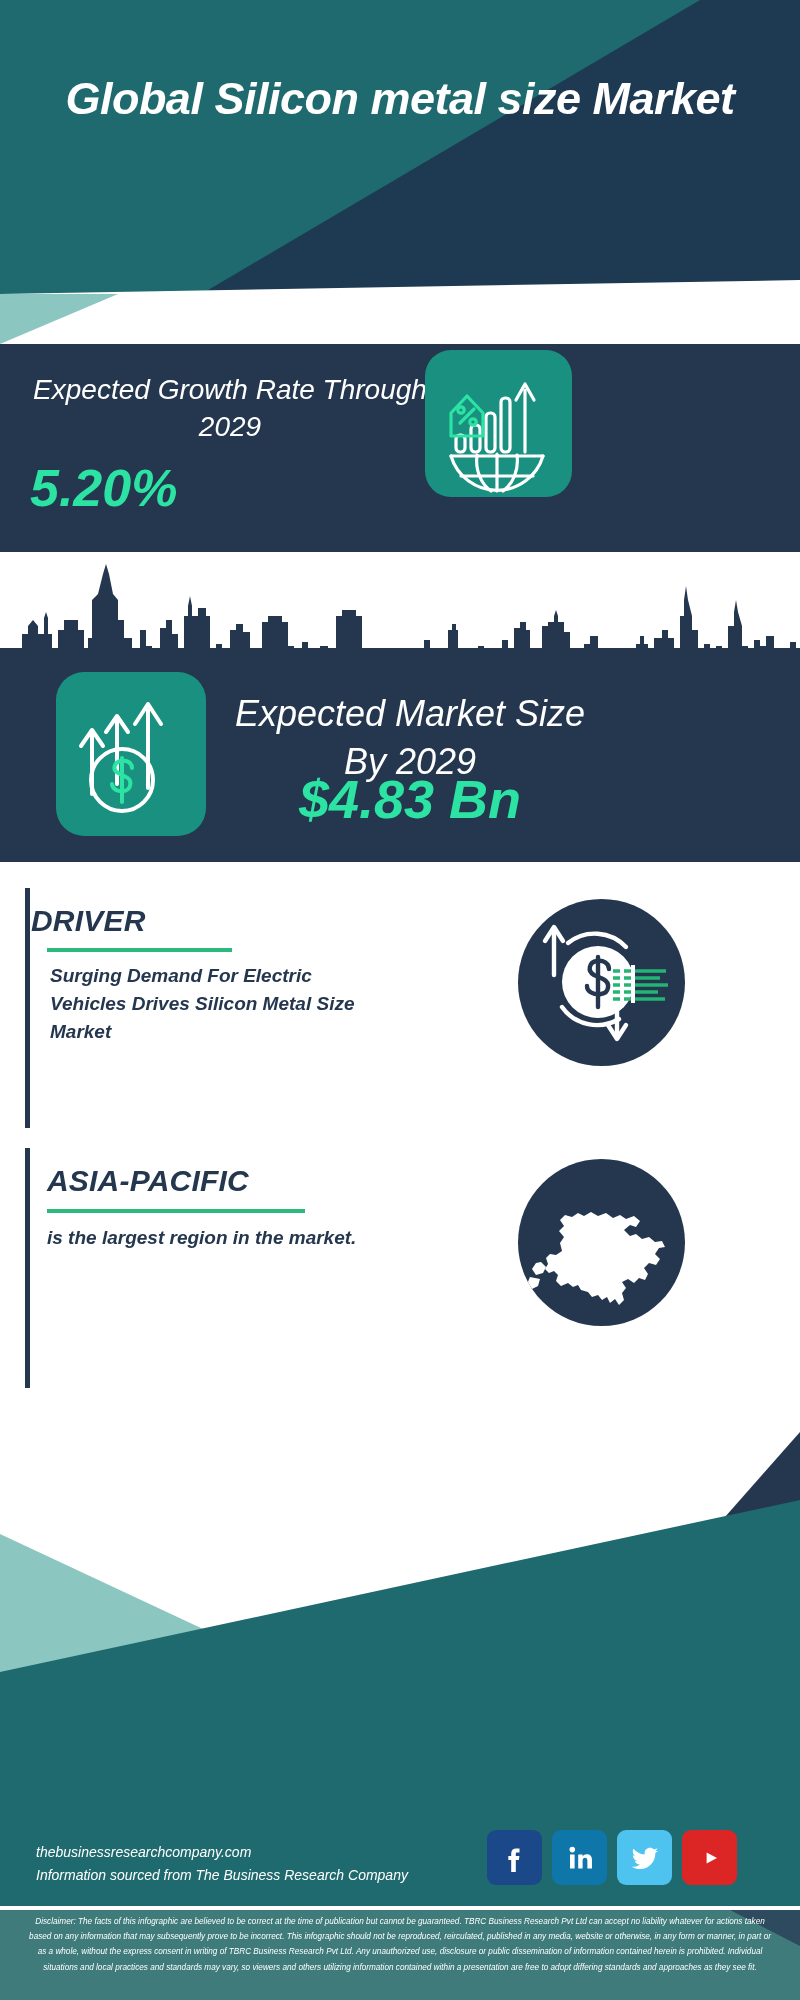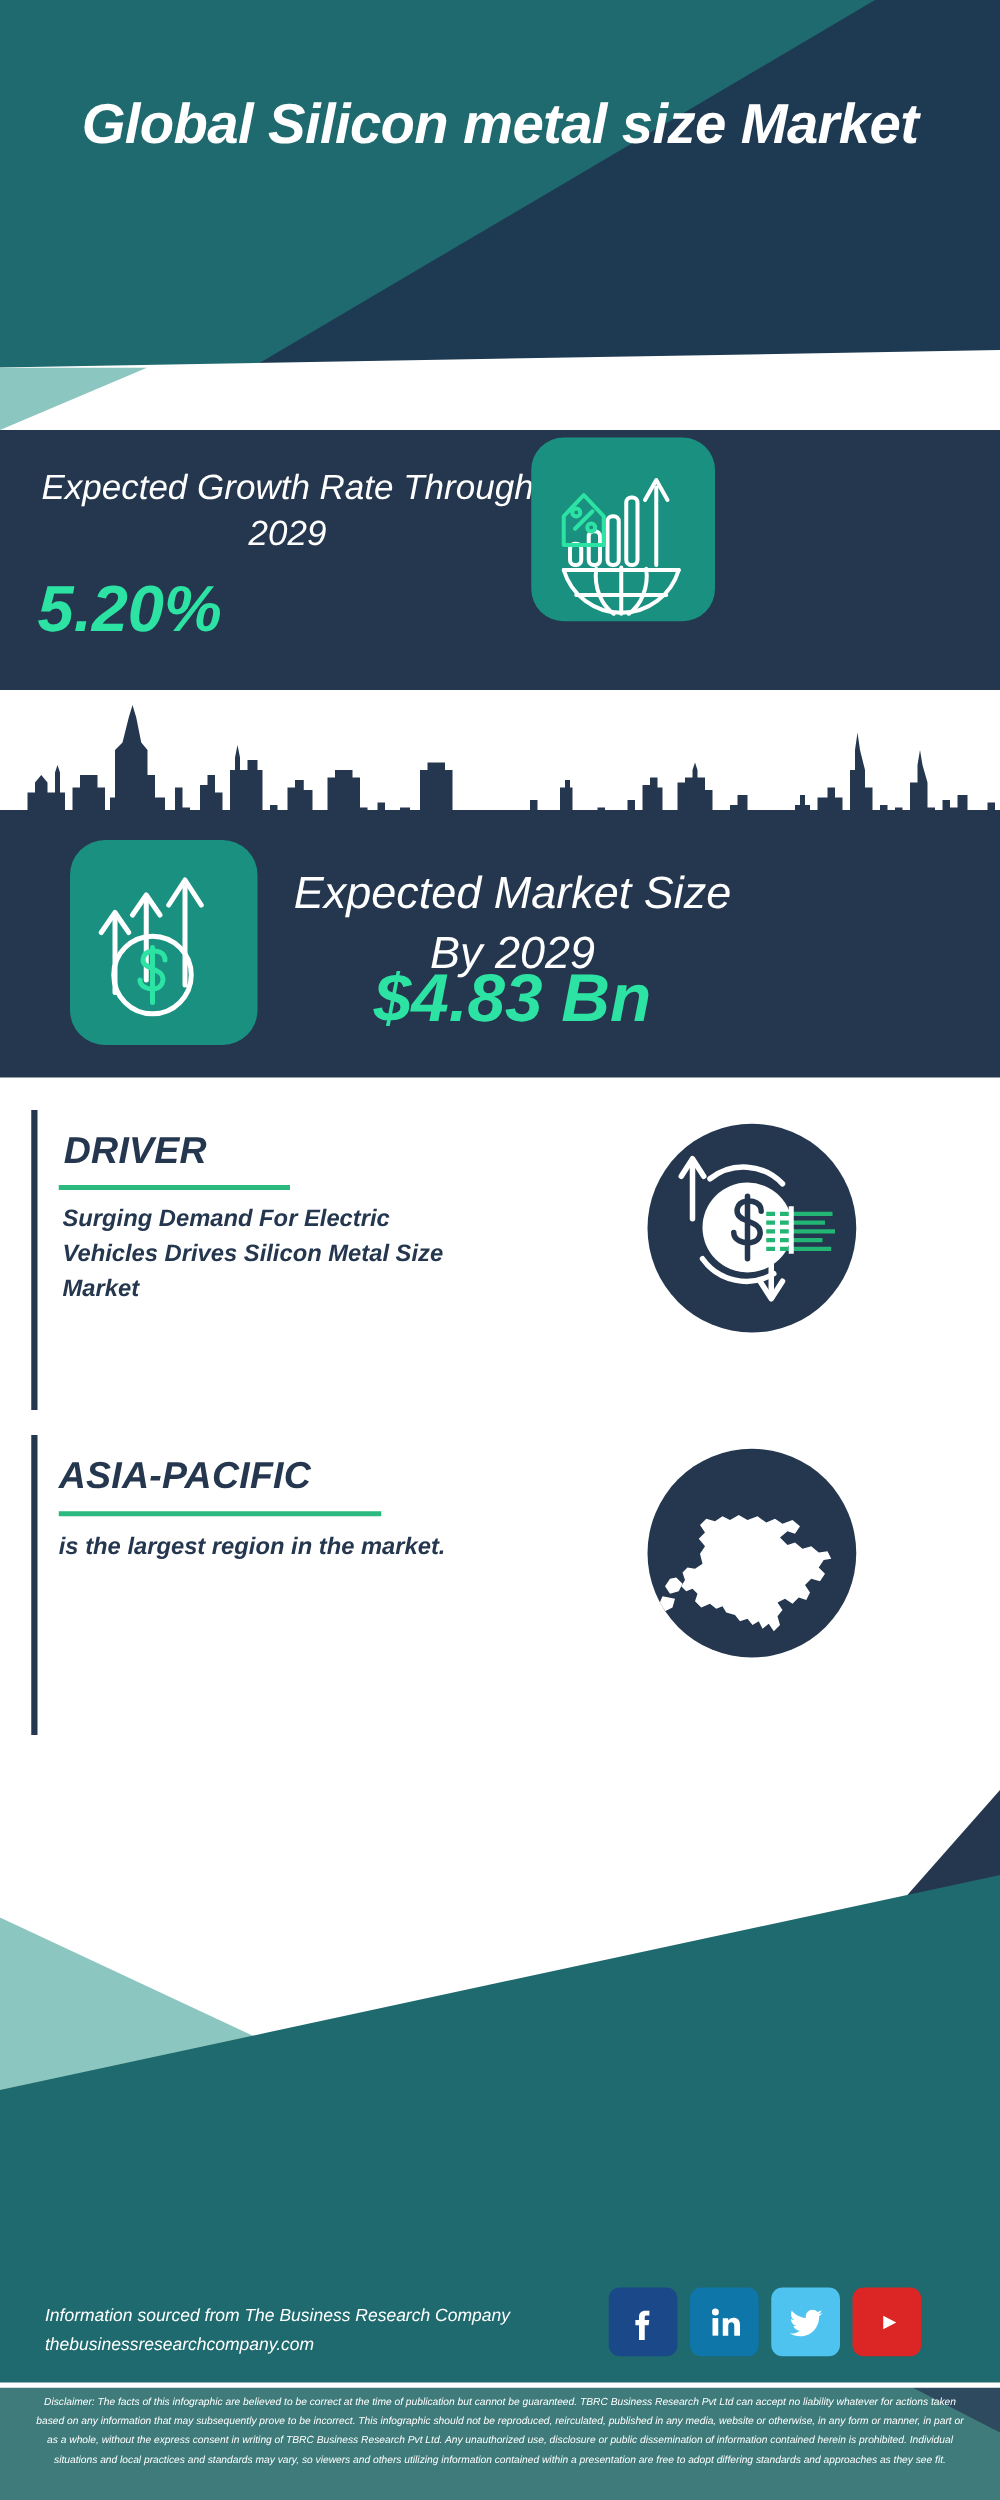--- a/index.html
+++ b/index.html
@@ -352,21 +352,21 @@
       </g>
     </svg>
   </div>
   <div class="size-text">Expected Market Size By 2029</div>
   <div class="size-value">$4.83 Bn</div>
 
   <div class="cards-bg"></div>
 
   <div class="card" style="top:888px; height:240px;">
     <div class="card-rule" style="height:240px;"></div>
-    <div class="card-heading" style="left:26px; top:16px;text-align:center;">DRIVER</div>
+    <div class="card-heading" style="left:6px; top:16px;text-align:center;">DRIVER</div>
     <div class="card-underline" style="left:22px; top:60px; width:185px;"></div>
     <div class="card-body" style="left:25px; top:74px; width:330px;">Surging Demand For Electric Vehicles Drives Silicon Metal Size Market</div>
     <div class="card-circle" style="left:493px; top:11px; width:167px; height:167px;">
       <svg viewBox="0 0 167 167" width="167" height="167">
         <g fill="none" stroke="#ffffff" stroke-width="4.4" stroke-linecap="round" stroke-linejoin="round">
           <path d="M36 76 V32"></path>
           <path d="M27 42 L36 28 L45 42"></path>
           <path d="M99 92 V136"></path>
           <path d="M90 126 L99 140 L108 126"></path>
           <path d="M50 44 A43 43 0 0 1 108 48"></path>
@@ -406,22 +406,22 @@
     </div>
   </div>
 
   <div class="footer-wrap">
     <div class="foot-navy"></div>
     <div class="foot-lightteal"></div>
     <div class="foot-teal"></div>
   </div>
 
   <div class="foot-source">
+    <div>thebusinessresearchcompany.com</div>
     <div>Information sourced from The Business Research Company</div>
-    <div>thebusinessresearchcompany.com</div>
   </div>
 
   <div class="social-row">
     <div class="social-btn" style="background:#1a4888;">
       <svg viewBox="0 0 32 32" width="32" height="32">
         <path fill="#ffffff" d="M20.5 6.5h-3.4c-3.0 0-4.9 1.9-4.9 4.9v2.6H9.3v4.1h2.9V30h4.6V18.1h3.1l.5-4.1h-3.6v-2.1c0-1.1.3-1.5 1.4-1.5h2.3V6.5z"></path>
       </svg>
     </div>
     <div class="social-btn" style="background:#0e76a8;">
       <svg viewBox="0 0 32 32" width="32" height="32">

